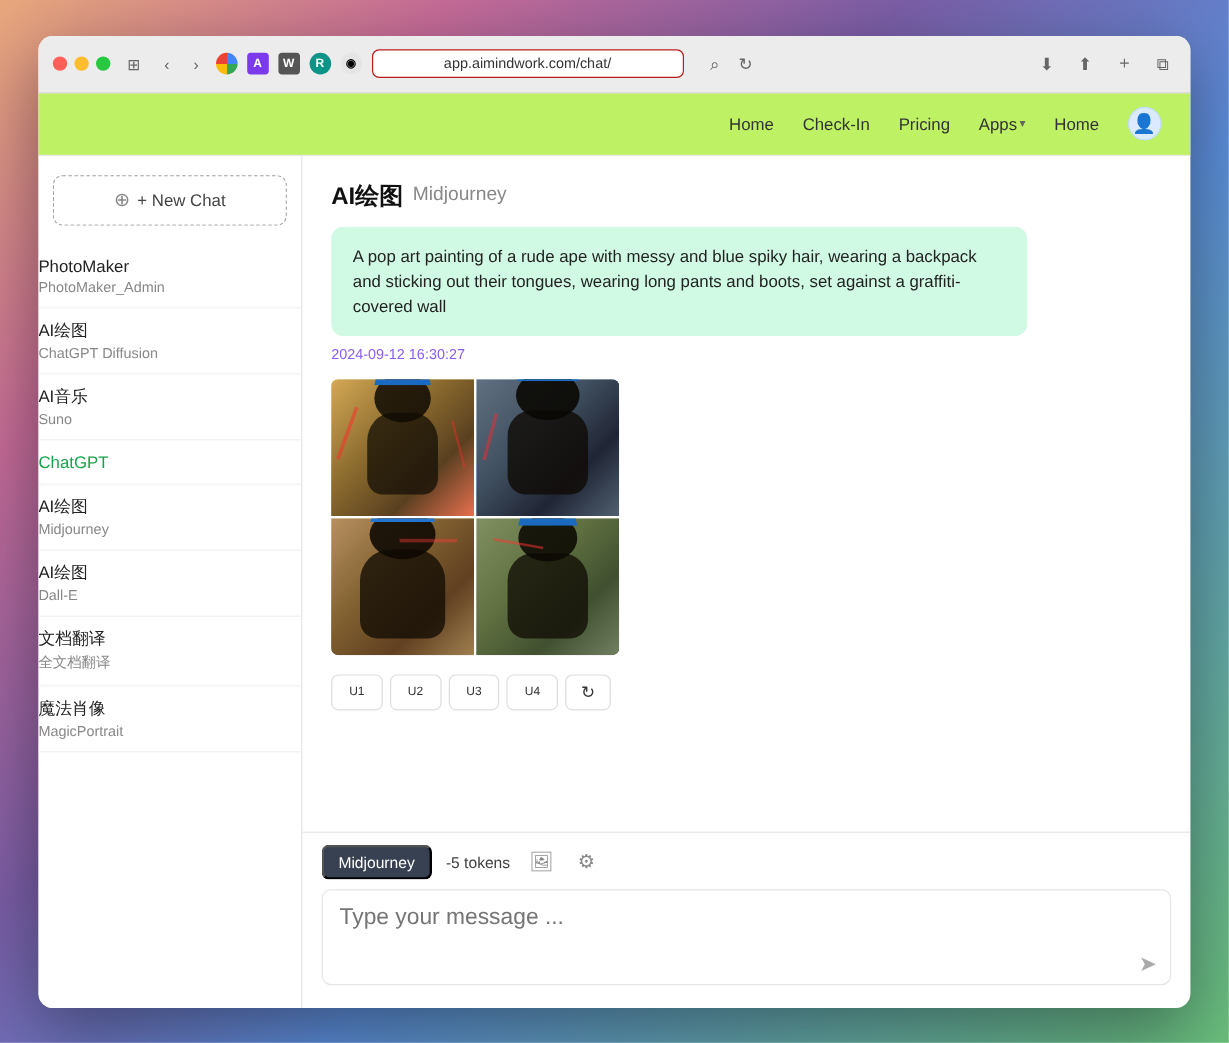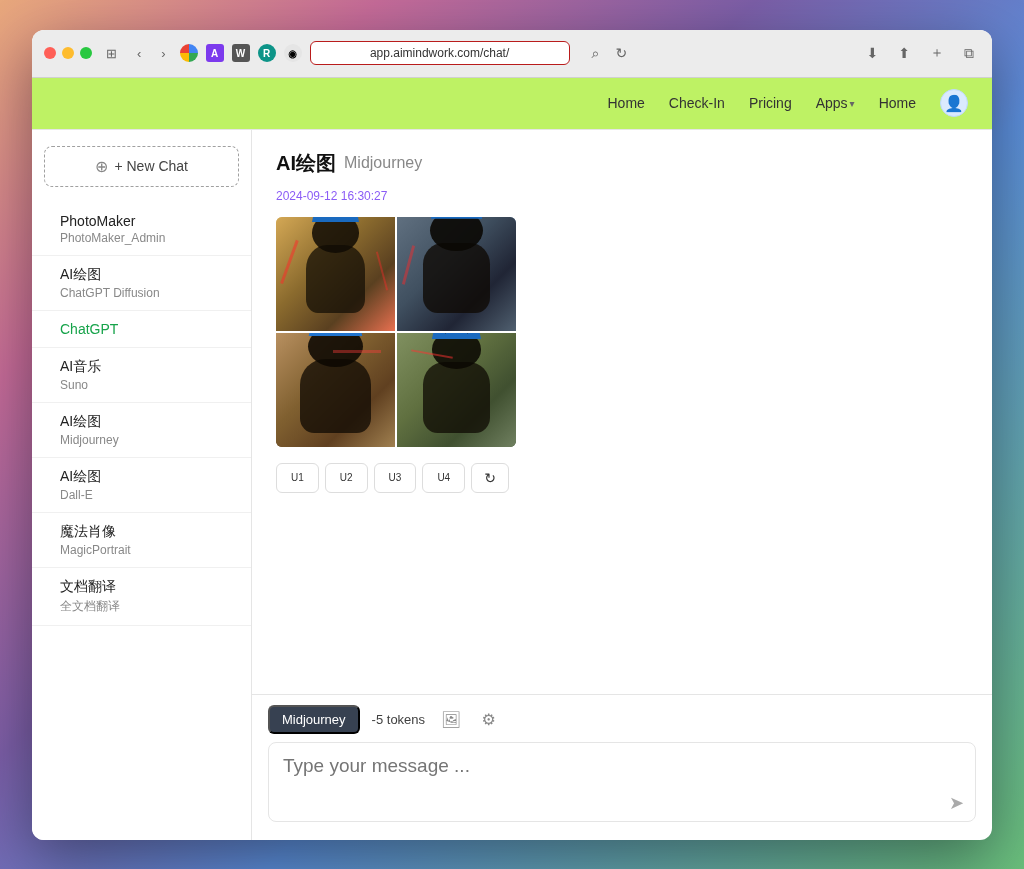--- a/index.html
+++ b/index.html
@@ -101,21 +101,21 @@
       display: flex;
       align-items: center;
       gap: 6px;
       cursor: pointer;
       font-size: 14px;
       color: #444;
       justify-content: center;
     }
     .new-chat-btn .plus { color: #888; font-size: 16px; }
     .sidebar-item {
-      padding: 10px 28px;
+      padding: 10px 0;
       border-bottom: 1px solid #f0f0f0;
       cursor: pointer;
     }
     .sidebar-item-title {
       font-size: 14px;
       color: #222;
       font-weight: 500;
     }
     .sidebar-item-title.active { color: #16a34a; }
     .sidebar-item-sub {
@@ -332,51 +332,54 @@
 
       <div class="sidebar-item">
         <div class="sidebar-item-title">PhotoMaker</div>
         <div class="sidebar-item-sub">PhotoMaker_Admin</div>
       </div>
       <div class="sidebar-item">
         <div class="sidebar-item-title">AI绘图</div>
         <div class="sidebar-item-sub">ChatGPT Diffusion</div>
       </div>
       <div class="sidebar-item">
-        <div class="sidebar-item-title active">ChatGPT</div>
-      </div>
-      <div class="sidebar-item">
         <div class="sidebar-item-title">AI音乐</div>
         <div class="sidebar-item-sub">Suno</div>
       </div>
       <div class="sidebar-item">
+        <div class="sidebar-item-title active">ChatGPT</div>
+      </div>
+      <div class="sidebar-item">
         <div class="sidebar-item-title">AI绘图</div>
         <div class="sidebar-item-sub">Midjourney</div>
       </div>
       <div class="sidebar-item">
         <div class="sidebar-item-title">AI绘图</div>
         <div class="sidebar-item-sub">Dall-E</div>
       </div>
       <div class="sidebar-item">
+        <div class="sidebar-item-title">文档翻译</div>
+        <div class="sidebar-item-sub">全文档翻译</div>
+      </div>
+      <div class="sidebar-item">
         <div class="sidebar-item-title">魔法肖像</div>
         <div class="sidebar-item-sub">MagicPortrait</div>
-      </div>
-      <div class="sidebar-item">
-        <div class="sidebar-item-title">文档翻译</div>
-        <div class="sidebar-item-sub">全文档翻译</div>
       </div>
     </div>
 
     <div class="chat-area">
       <div class="chat-header">
         <span class="chat-title">AI绘图</span>
         <span class="chat-subtitle">Midjourney</span>
       </div>
 
       <div class="chat-messages">
+        <div class="message-bubble">
+          <span>A pop art painting of a rude ape with messy and blue spiky hair, wearing a backpack and sticking out their tongues, wearing long pants and boots, set against a graffiti-covered wall</span>
+        </div>
         <div class="message-time">2024-09-12 16:30:27</div>
 
         <div class="image-grid">
           <div class="image-cell m1">
             <div class="monkey-art">
               <div style="position:absolute;top:0;left:0;right:0;bottom:0;background:linear-gradient(135deg,#d4a855 0%,#8b6b2e 40%,#5a4020 70%,#e87050 100%);"></div>
               <div style="position:absolute;bottom:15%;left:25%;width:50%;height:60%;background:rgba(20,15,5,0.75);border-radius:35% 35% 20% 20%;"></div>
               <div style="position:absolute;bottom:68%;left:30%;width:40%;height:35%;background:rgba(15,10,3,0.85);border-radius:50%;"></div>
               <div style="position:absolute;bottom:95%;left:28%;width:44%;height:25%;background:#1a6abf;clip-path:polygon(5% 100%,15% 10%,30% 80%,50% 5%,70% 80%,85% 10%,95% 100%);"></div>
               <div style="position:absolute;top:20%;left:10%;width:3px;height:40%;background:rgba(255,40,40,0.5);transform:rotate(20deg);"></div>

